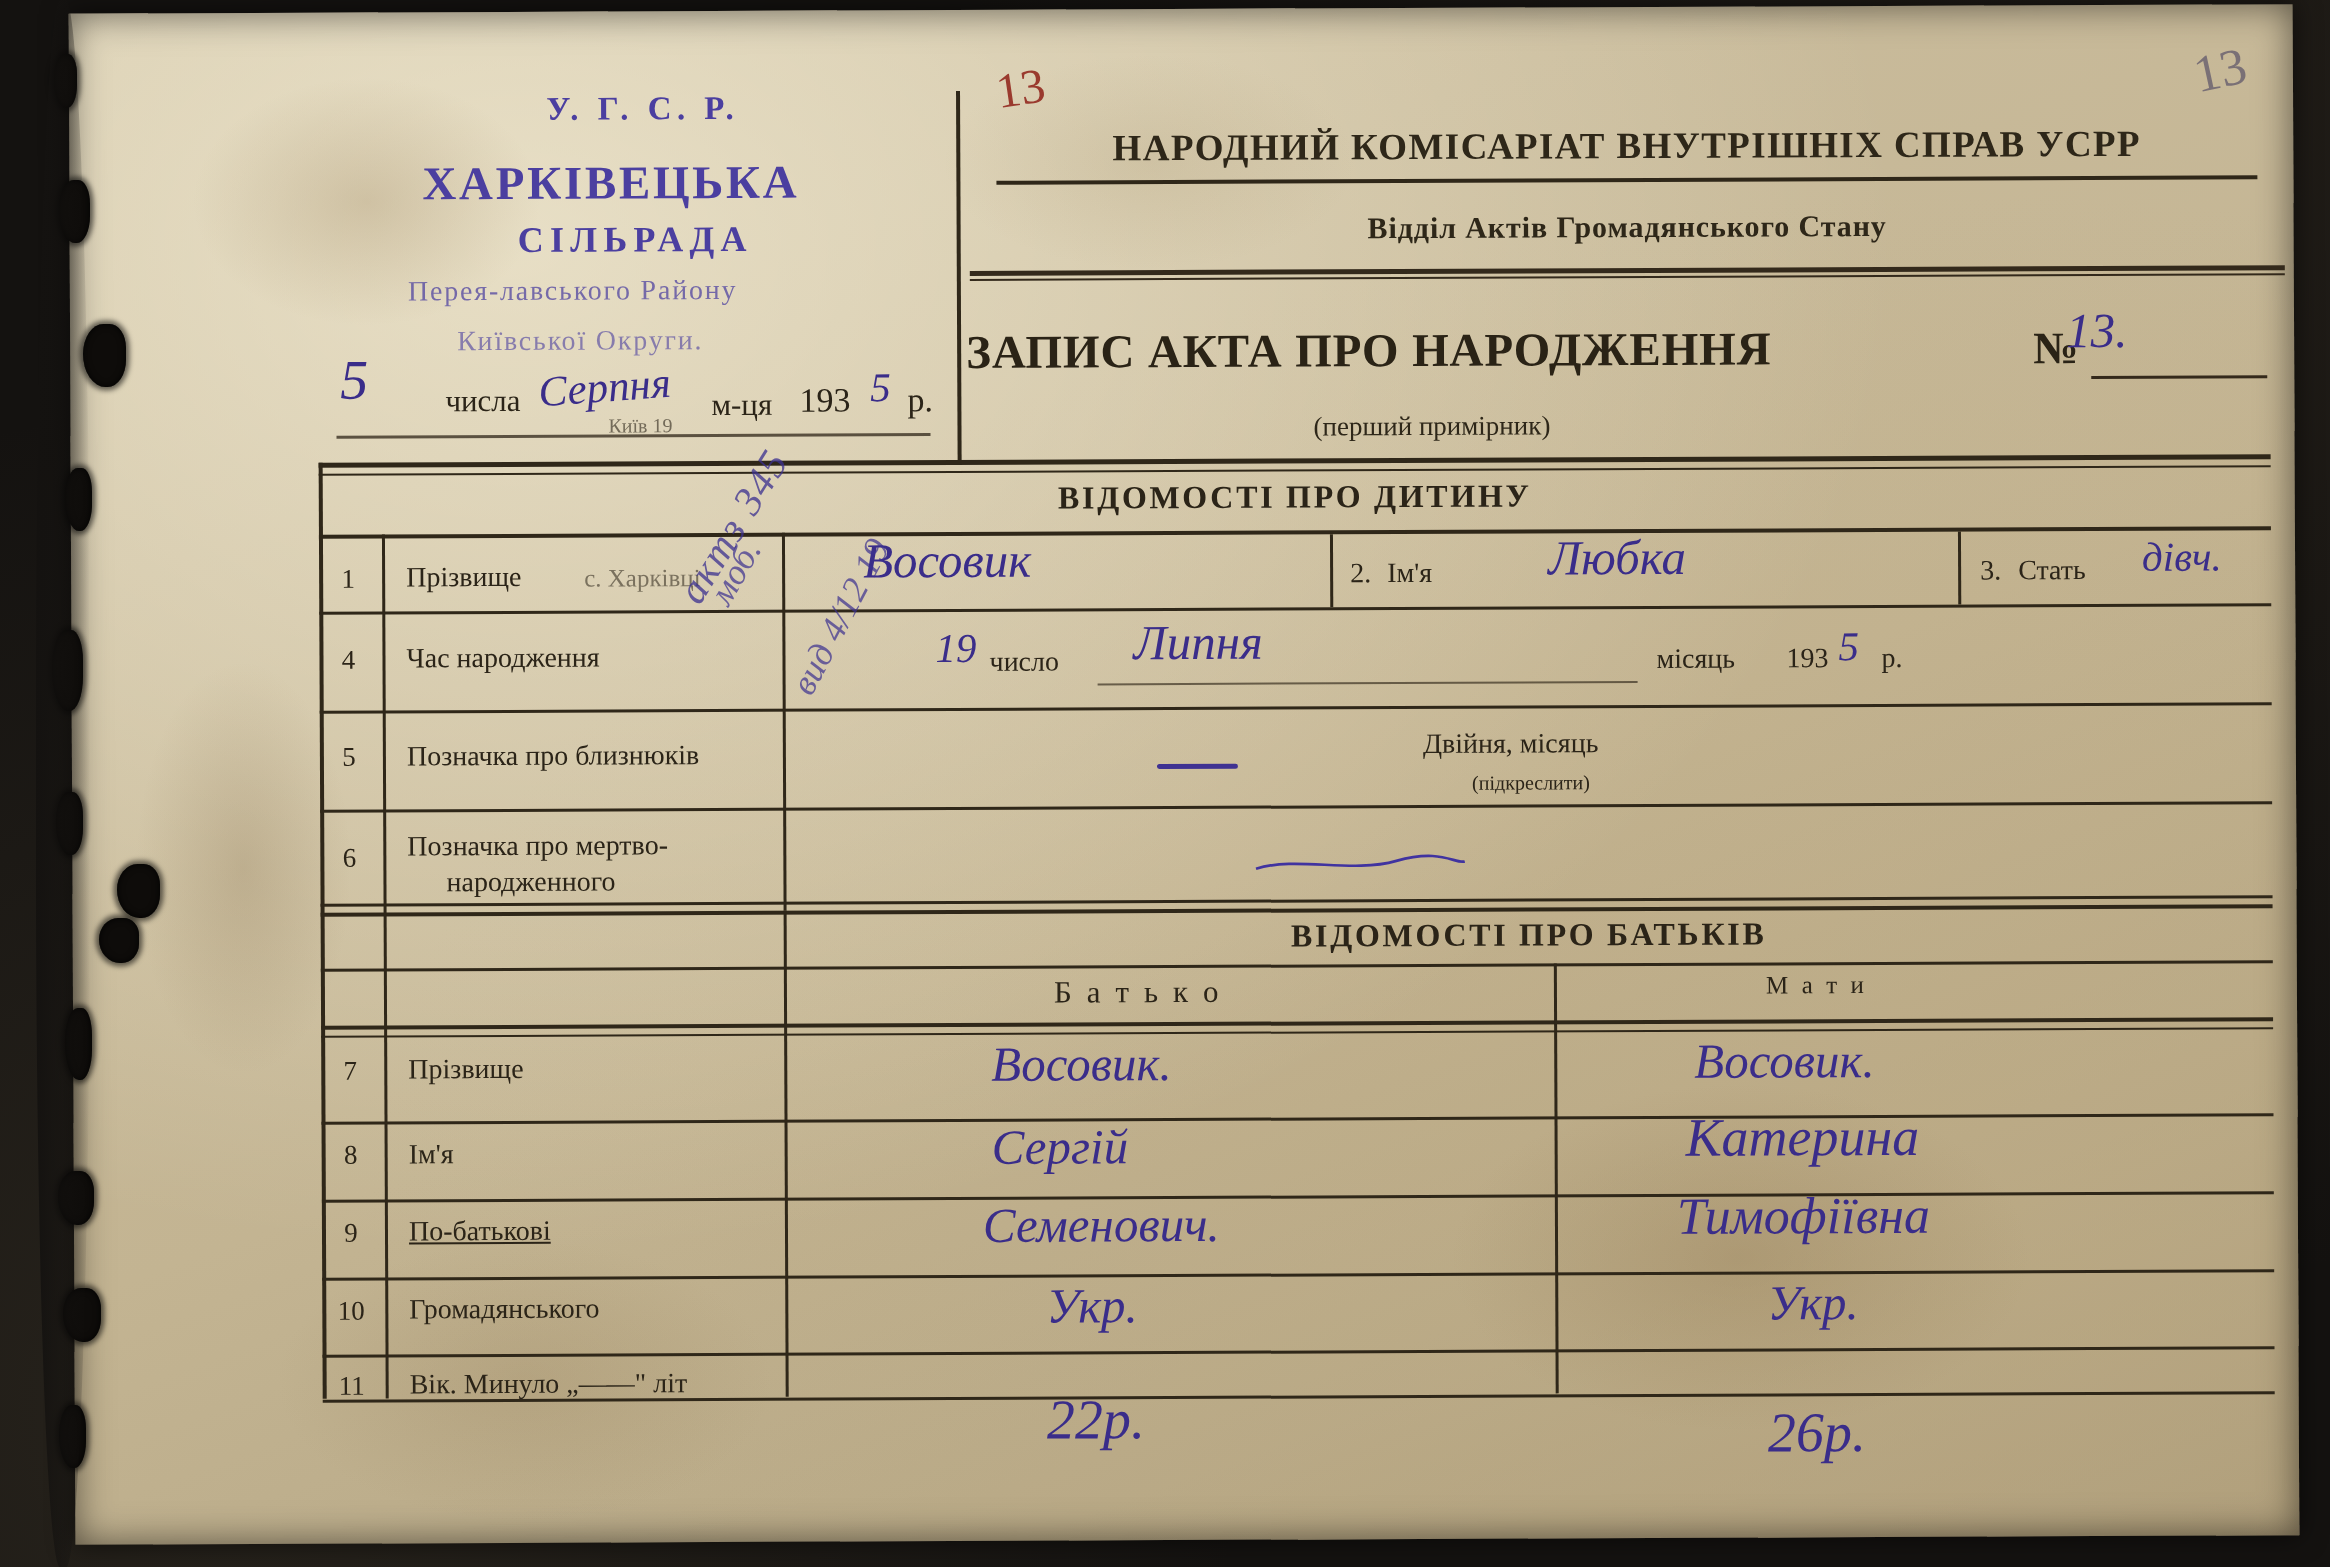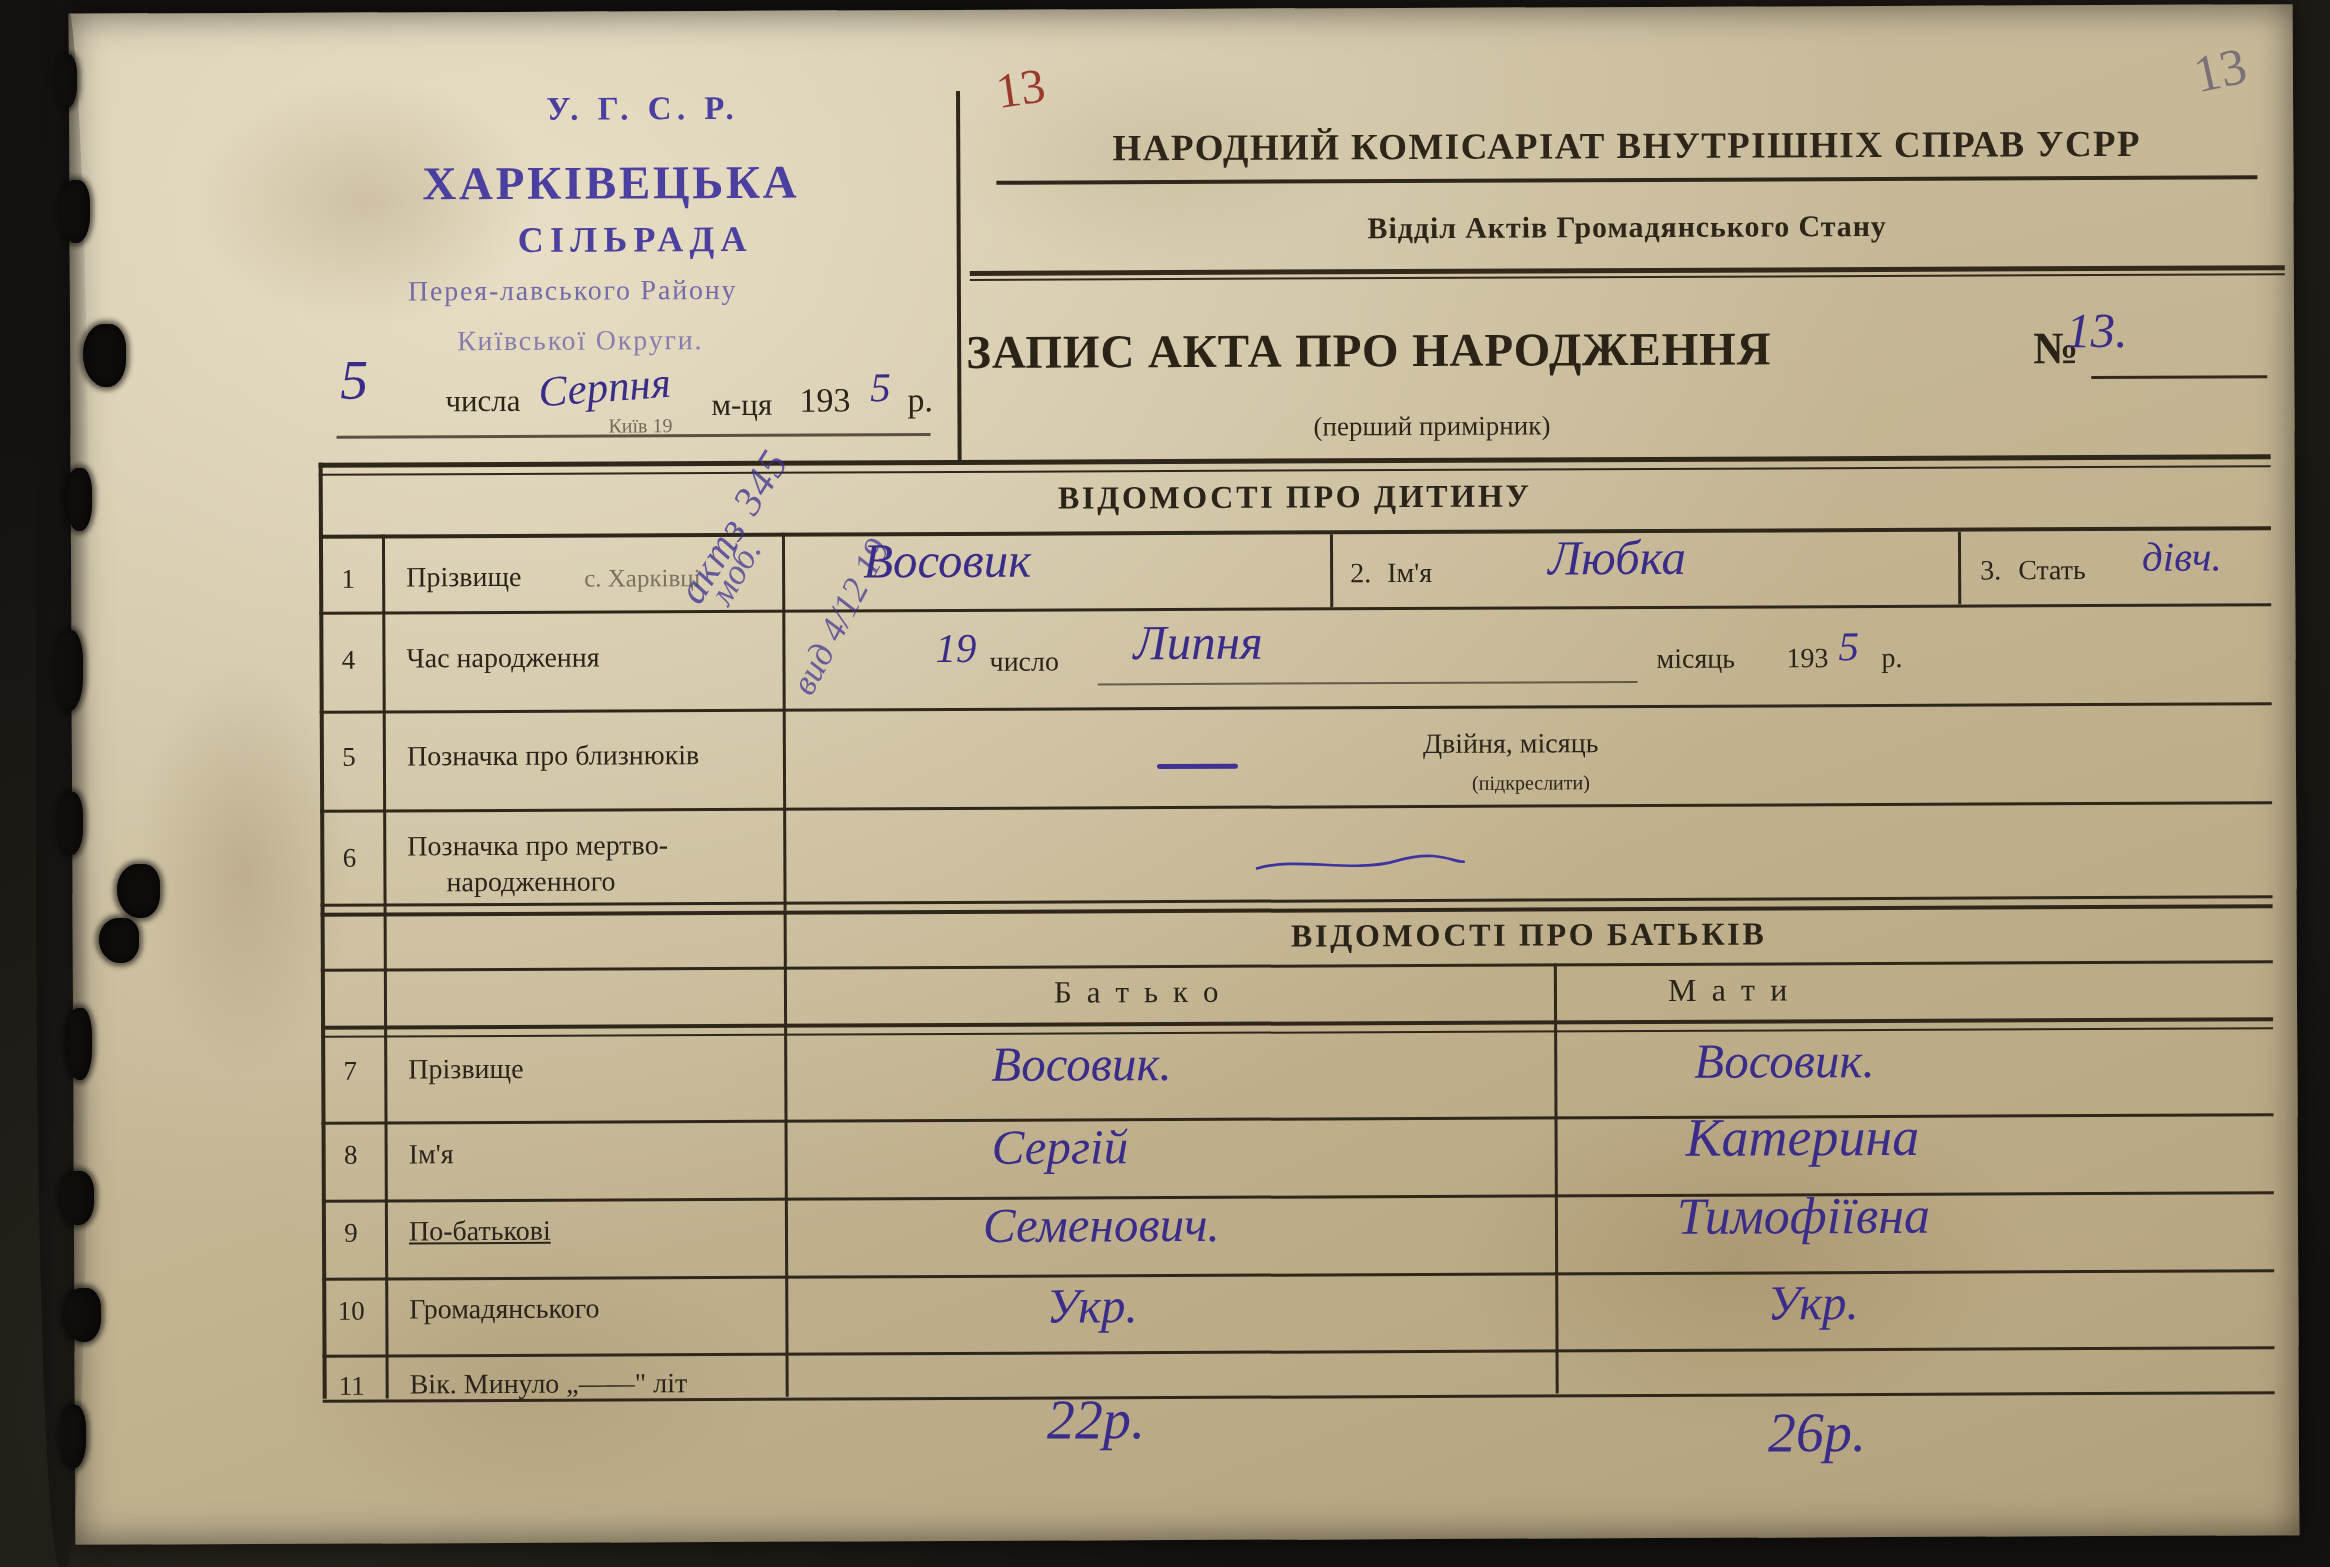--- a/index.html
+++ b/index.html
@@ -203,21 +203,21 @@
     <div class="rowno" style="left:250px;top:830px;">6</div>
     <div class="lbl" style="left:335px;top:818px;">Позначка про мертво-</div>
     <div class="lbl" style="left:374px;top:854px;">народженного</div>
     <svg class="wave" style="left:1180px;top:842px;" viewBox="0 0 240 30">
       <path d="M4 20 C 50 6, 110 26, 160 12 S 225 16, 236 13" stroke="#4033a0" stroke-width="3" fill="none"></path>
     </svg>
 
     <div class="secthead" style="left:711px;top:909px;width:1490px;">ВІДОМОСТІ ПРО БАТЬКІВ</div>
     <div class="hr" style="left:248px;top:956px;width:1952px;height:2.7px;"></div>
     <div class="lbl" style="left:981px;top:965px;font-size:31px;letter-spacing:3.6px;">Б а т ь к о</div>
-    <div class="lbl" style="left:1595px;top:965px;font-size:32px;letter-spacing:3.6px;">М а т и</div>
+    <div class="lbl" style="left:1693px;top:965px;font-size:25px;letter-spacing:3.6px;">М а т и</div>
     <div class="hr" style="left:248px;top:1013px;width:1952px;height:3.6px;"></div>
     <div class="hr" style="left:248px;top:1023px;width:1952px;height:1.8px;"></div>
 
     <div class="vr" style="left:711px;top:900px;width:2.7px;height:486px;"></div>
     <div class="vr" style="left:1481px;top:956px;width:2.7px;height:430px;"></div>
     <div class="vr" style="left:248px;top:450px;width:3.6px;height:936px;"></div>
     <div class="vr" style="left:311px;top:522px;width:2.7px;height:864px;"></div>
     <div class="vr" style="left:711px;top:522px;width:2.7px;height:378px;"></div>
 
     <div class="rowno" style="left:250px;top:1043px;">7</div>

